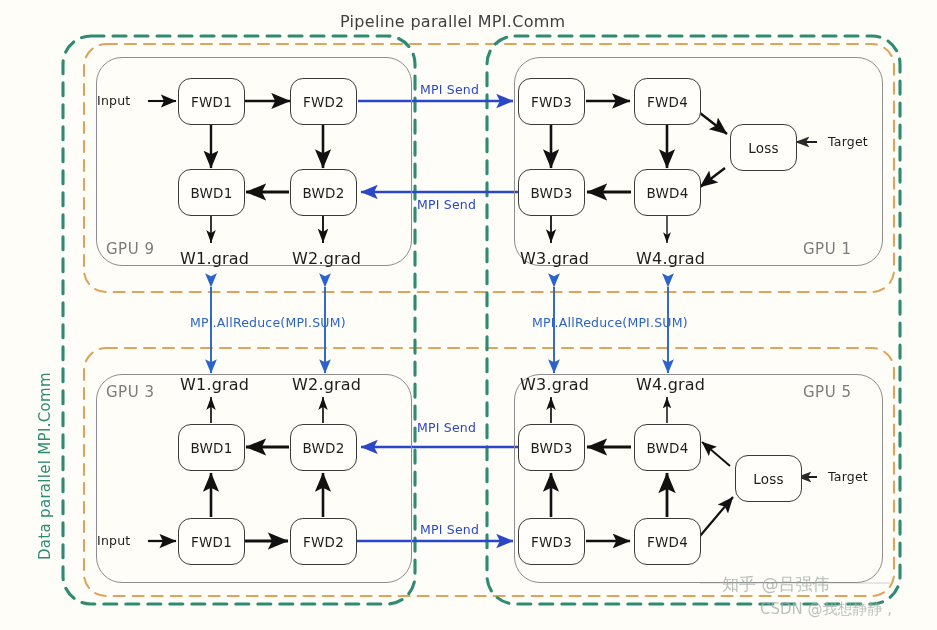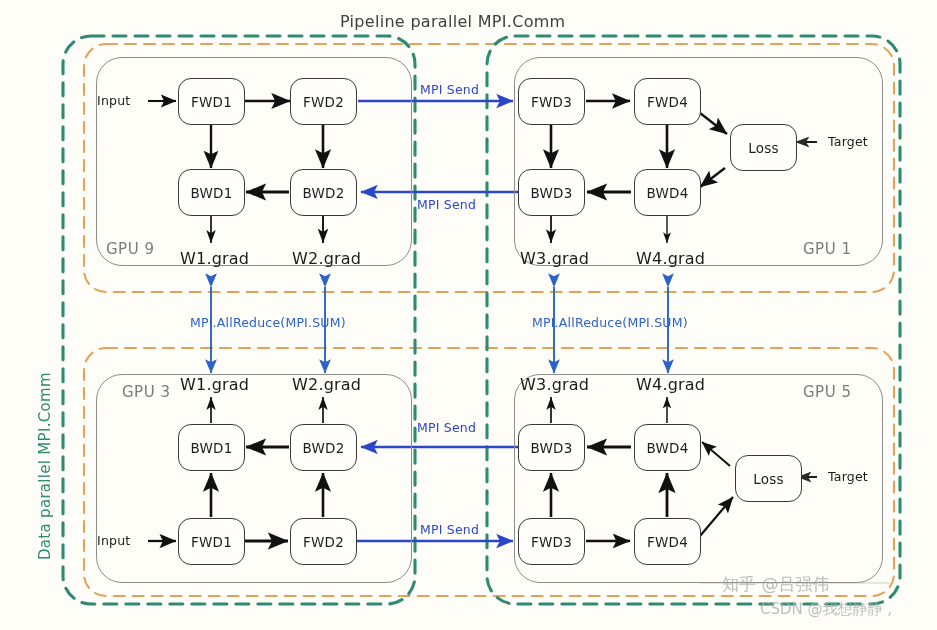--- a/index.html
+++ b/index.html
@@ -267,21 +267,21 @@
   <div class="lbl gpu-tag" style="left:803px; top:240px;">GPU 1</div>
   <div class="node" style="left:518px; top:78px; width:67px; height:47px;">FWD3</div>
   <div class="node" style="left:634px; top:78px; width:67px; height:47px;">FWD4</div>
   <div class="node" style="left:730px; top:124px; width:67px; height:47px;">Loss</div>
   <div class="node" style="left:518px; top:169px; width:67px; height:47px;">BWD3</div>
   <div class="node" style="left:634px; top:169px; width:67px; height:47px;">BWD4</div>
   <div class="lbl plain" style="left:828px; top:134px;">Target</div>
   <div class="lbl grad" style="left:520px; top:249px;">W3.grad</div>
   <div class="lbl grad" style="left:636px; top:249px;">W4.grad</div>
 
-  <div class="lbl gpu-tag" style="left:106px; top:383px;margin-left:16px;">GPU 3</div>
+  <div class="lbl gpu-tag" style="left:106px; top:383px;">GPU 3</div>
   <div class="lbl grad" style="left:180px; top:375px;">W1.grad</div>
   <div class="lbl grad" style="left:292px; top:375px;">W2.grad</div>
   <div class="node" style="left:178px; top:424px; width:67px; height:47px;">BWD1</div>
   <div class="node" style="left:290px; top:424px; width:67px; height:47px;">BWD2</div>
   <div class="lbl plain" style="left:97px; top:533px;">Input</div>
   <div class="node" style="left:178px; top:518px; width:67px; height:47px;">FWD1</div>
   <div class="node" style="left:290px; top:518px; width:67px; height:47px;">FWD2</div>
 
   <div class="lbl gpu-tag" style="left:803px; top:383px;">GPU 5</div>
   <div class="lbl grad" style="left:520px; top:375px;">W3.grad</div>

